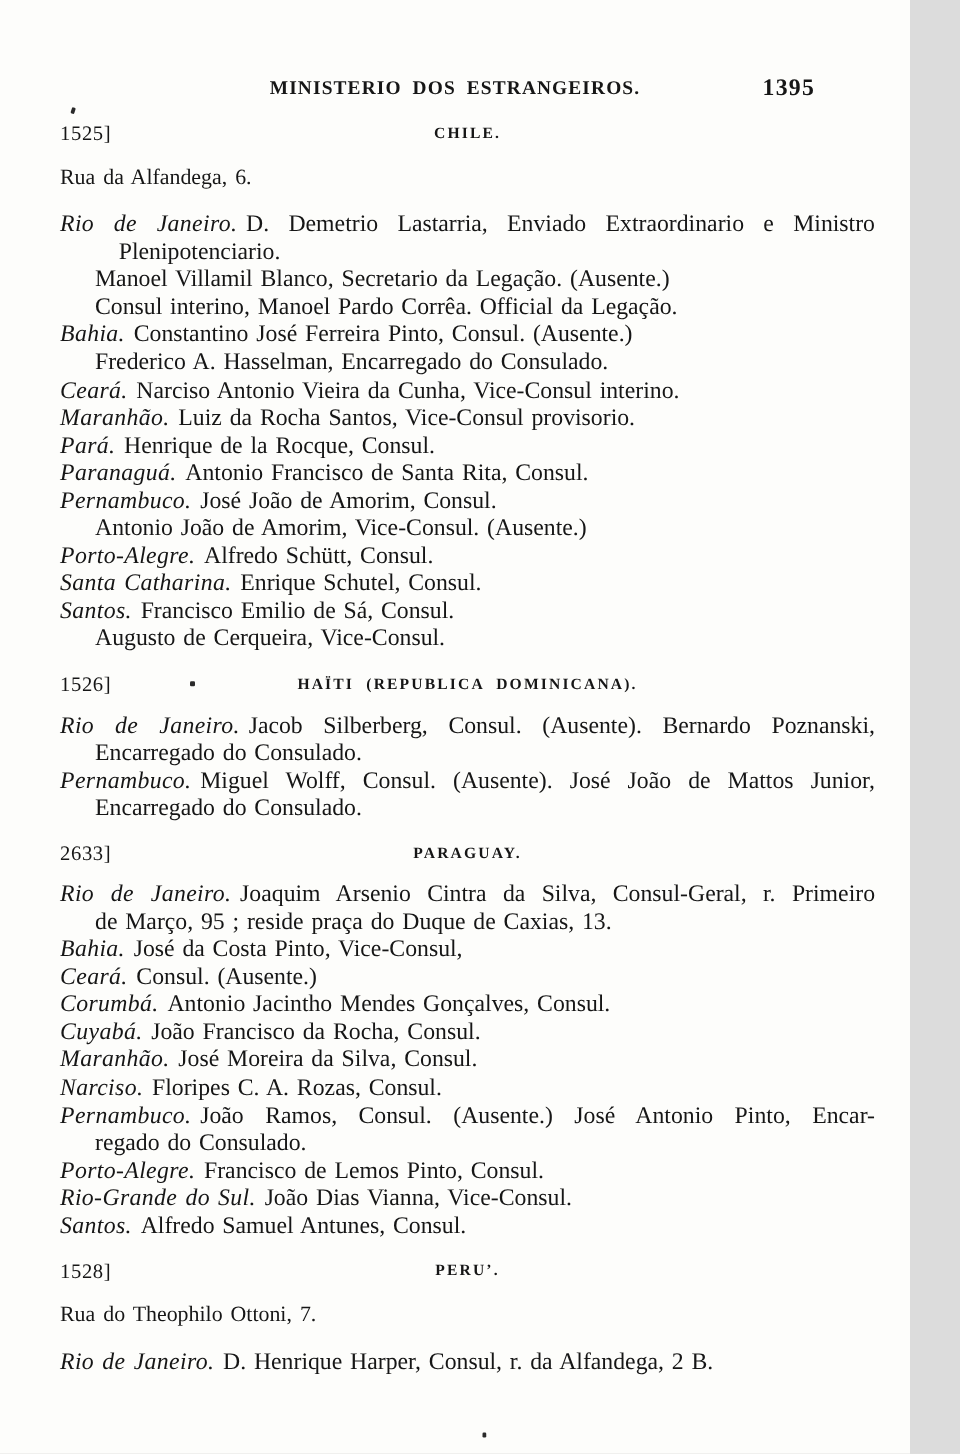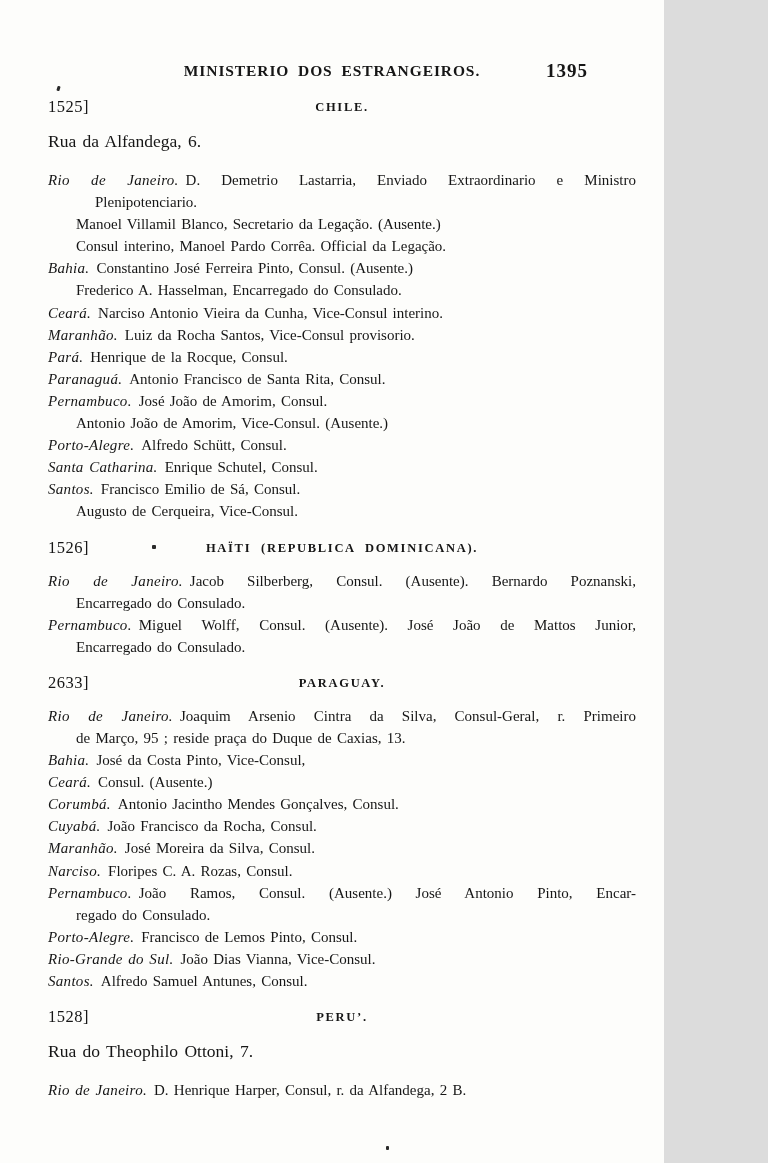--- a/index.html
+++ b/index.html
@@ -1,18 +1,18 @@
 <!DOCTYPE html>
 <html><head>
 <meta charset="utf-8">
 <style>
   html,body{margin:0;padding:0;background:#dcdcdc;}
   .page{
     position:relative;
-    width:664px;height:1163px;
+    width:728px;height:1163px;
     background:#fdfdfb;
     overflow:hidden;
     font-family:"Liberation Serif", serif;
     color:#161616;
   }
   
   .page-head{position:relative;padding-top:62px;height:20px;}
   .head-title{
     text-align:center;
     font-weight:bold;
@@ -31,21 +31,21 @@
   .sec-head .num{position:absolute;left:0;top:0;font-size:16.5px;letter-spacing:0.5px;}
   .sec-head .title{
     font-size:12.5px;font-weight:bold;
     letter-spacing:1.7px;word-spacing:5px;
   }
   .address{
     text-align:left;font-size:17.5px;word-spacing:2px;
     margin:14px 0 17px 0;
   }
   .line{
-    margin:0;font-size:15px;line-height:22.1px;
+    margin:0;font-size:19px;line-height:22.1px;
     word-spacing:1.5px;white-space:normal;
   }
   .place{font-style:italic;margin-right:7px;letter-spacing:0.3px;}
   .ind-hang{padding-left:28px;}
   .ind-deep{padding-left:47px;}
   .just{text-align:justify;text-align-last:justify;-moz-text-align-last:justify;}
   
   .blot{position:absolute;left:723px;top:443px;width:45px;height:85px;}
   
   .speck{position:absolute;background:#2a2a2a;border-radius:1px;}

